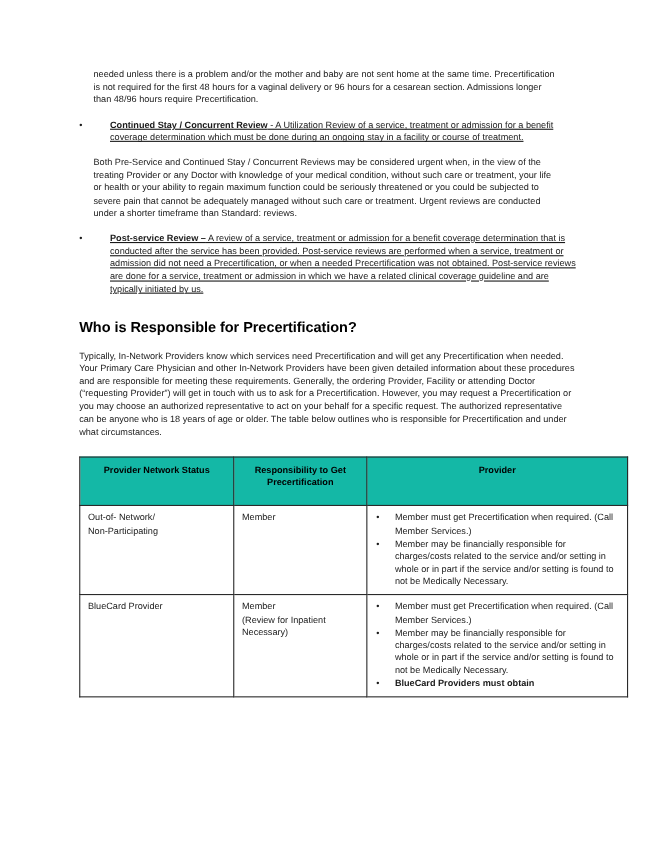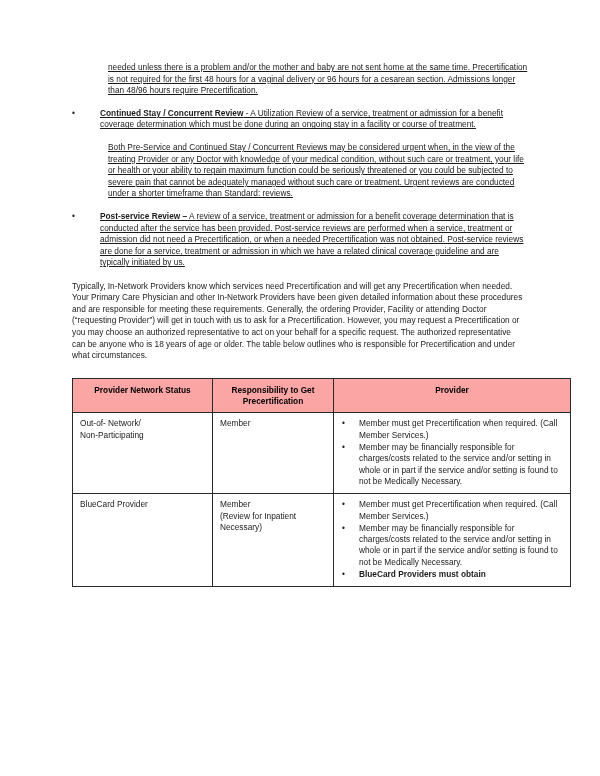--- a/index.html
+++ b/index.html
@@ -39,23 +39,22 @@
     font-size: 8.3px;
     line-height: 11.55px;
     text-align: left;
     margin: 0;
     color: #1a1a1a;
   }
   .para + .para { margin-top: 11.2px; }
 
   
   .indent-block {
-    margin-left: 36px;
+    margin-left: 13px;
     width: 425px;
-    text-decoration: underline;
   }
 
   
   .bullet-row {
     position: relative;
     margin-left: 0;
   }
   .bullet-row .bullet-mark {
     position: absolute;
     left: 0px;
@@ -91,25 +90,25 @@
     line-height: 11.4px;
   }
   .resp-table th,
   .resp-table td {
     border: 1px solid #2a2a2a;
     vertical-align: top;
     padding: 5px 7px 6px 7px;
     color: #1a1a1a;
   }
   .resp-table thead th {
-    background: #fca5a5;
+    background: #14b8a6;
     text-align: center;
     font-weight: bold;
     padding-top: 6px;
-    padding-bottom: 5px;
+    padding-bottom: 15px;
     color: #000000;
   }
   .col-status   { width: 125px; }
   .col-resp     { width: 106px; }
   .col-comments { width: 222px; }
 
   .cell-text { margin: 0; }
   .cell-text .line { display: block; }
 
   
@@ -162,20 +161,21 @@
 
     <p class="para indent-block">Both Pre-Service and Continued Stay / Concurrent Reviews may be considered urgent when, in the view of the treating Provider or any Doctor with knowledge of your medical condition, without such care or treatment, your life or health or your ability to regain maximum function could be seriously threatened or you could be subjected to severe pain that cannot be adequately managed without such care or treatment.  Urgent reviews are conducted under a shorter timeframe than Standard: reviews.</p>
 
     <div class="para bullet-row" style="margin-top:11.2px;">
       <span class="bullet-mark">•</span>
       <div class="bullet-body">
         <b>Post-service Review –</b><span> A review of a service, treatment or admission for a benefit coverage determination that is conducted after the service has been provided.  Post-service reviews are performed when a service, treatment or admission did not need a Precertification, or when a needed Precertification was not obtained.  Post-service reviews are done for a service, treatment or admission in which we have a related clinical coverage guideline and are typically initiated by us.</span>
       </div>
     </div>
 
+    <h2 class="section-heading" style="margin-top:21px;">Who is Responsible for Precertification?</h2>
 
     <p class="para" style="margin-top:12px;">Typically, In-Network Providers know which services need Precertification and will get any Precertification when needed.  Your Primary Care Physician and other In-Network Providers have been given detailed information about these procedures and are responsible for meeting these requirements.  Generally, the ordering Provider, Facility or attending Doctor (“requesting Provider”) will get in touch with us to ask for a Precertification.  However, you may request a Precertification or you may choose an authorized representative to act on your behalf for a specific request.  The authorized representative can be anyone who is 18 years of age or older.  The table below outlines who is responsible for Precertification and under what circumstances.</p>
 
     <table class="resp-table" style="margin-top:16px;">
       <thead>
         <tr>
           <th class="col-status">
             <span class="line">Provider Network</span>
             <span class="line">Status</span>
           </th>

